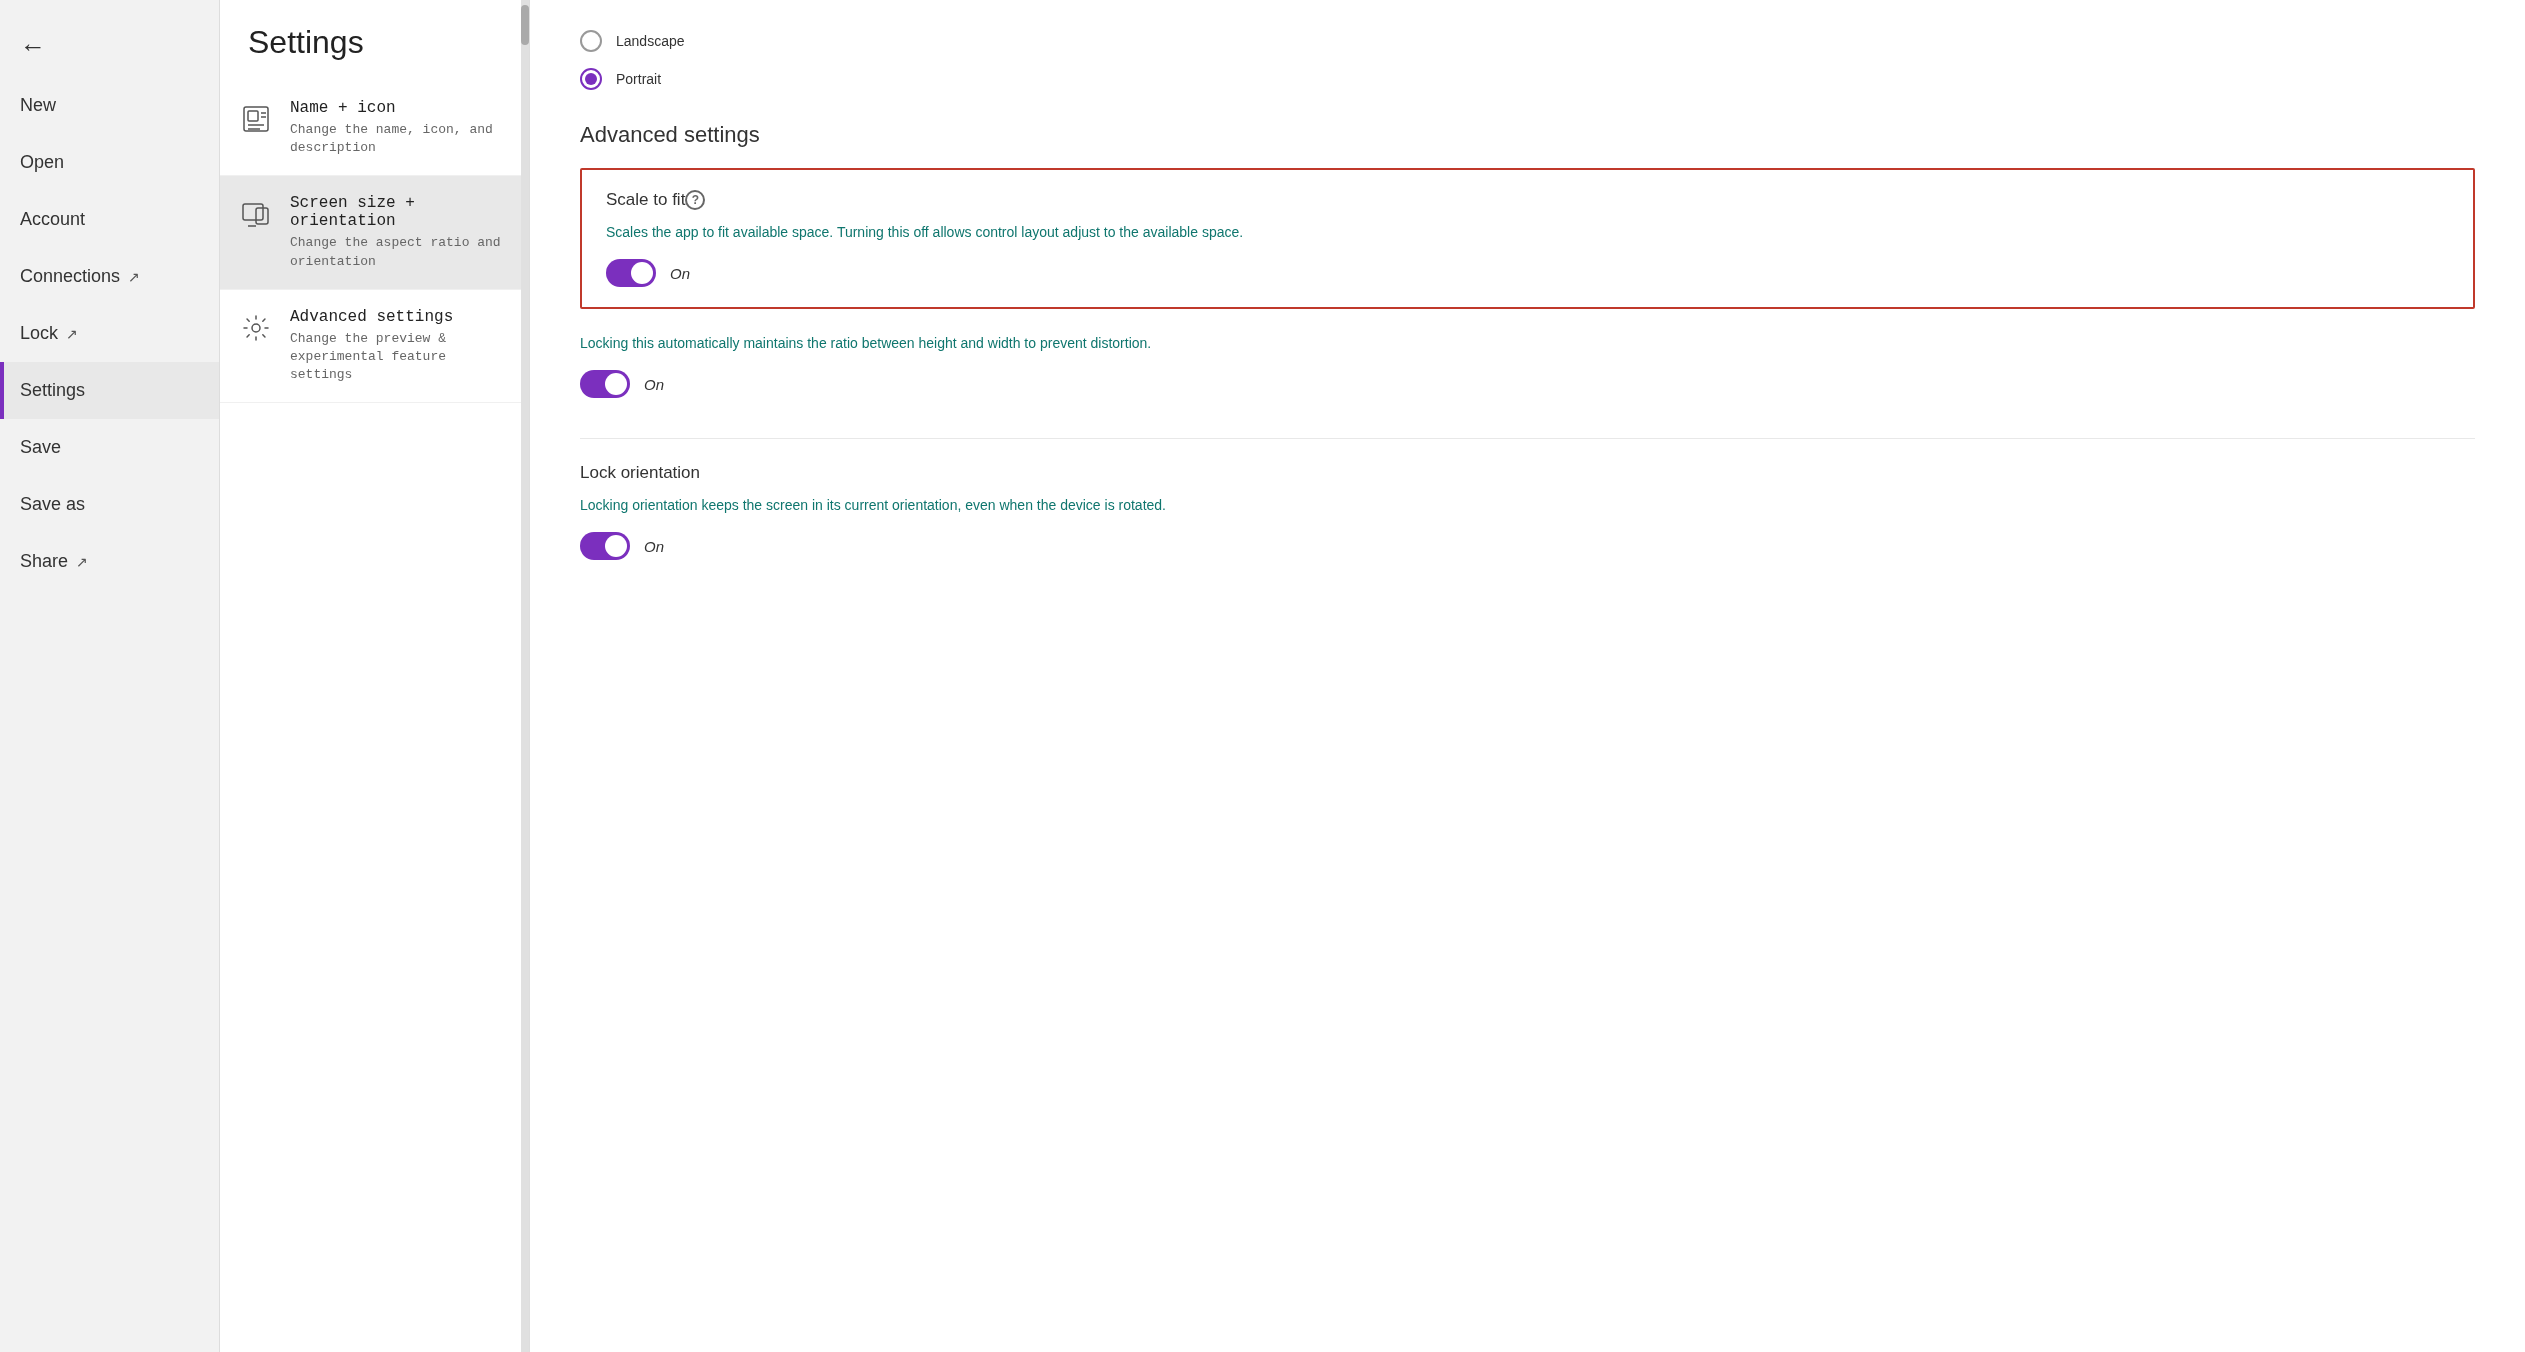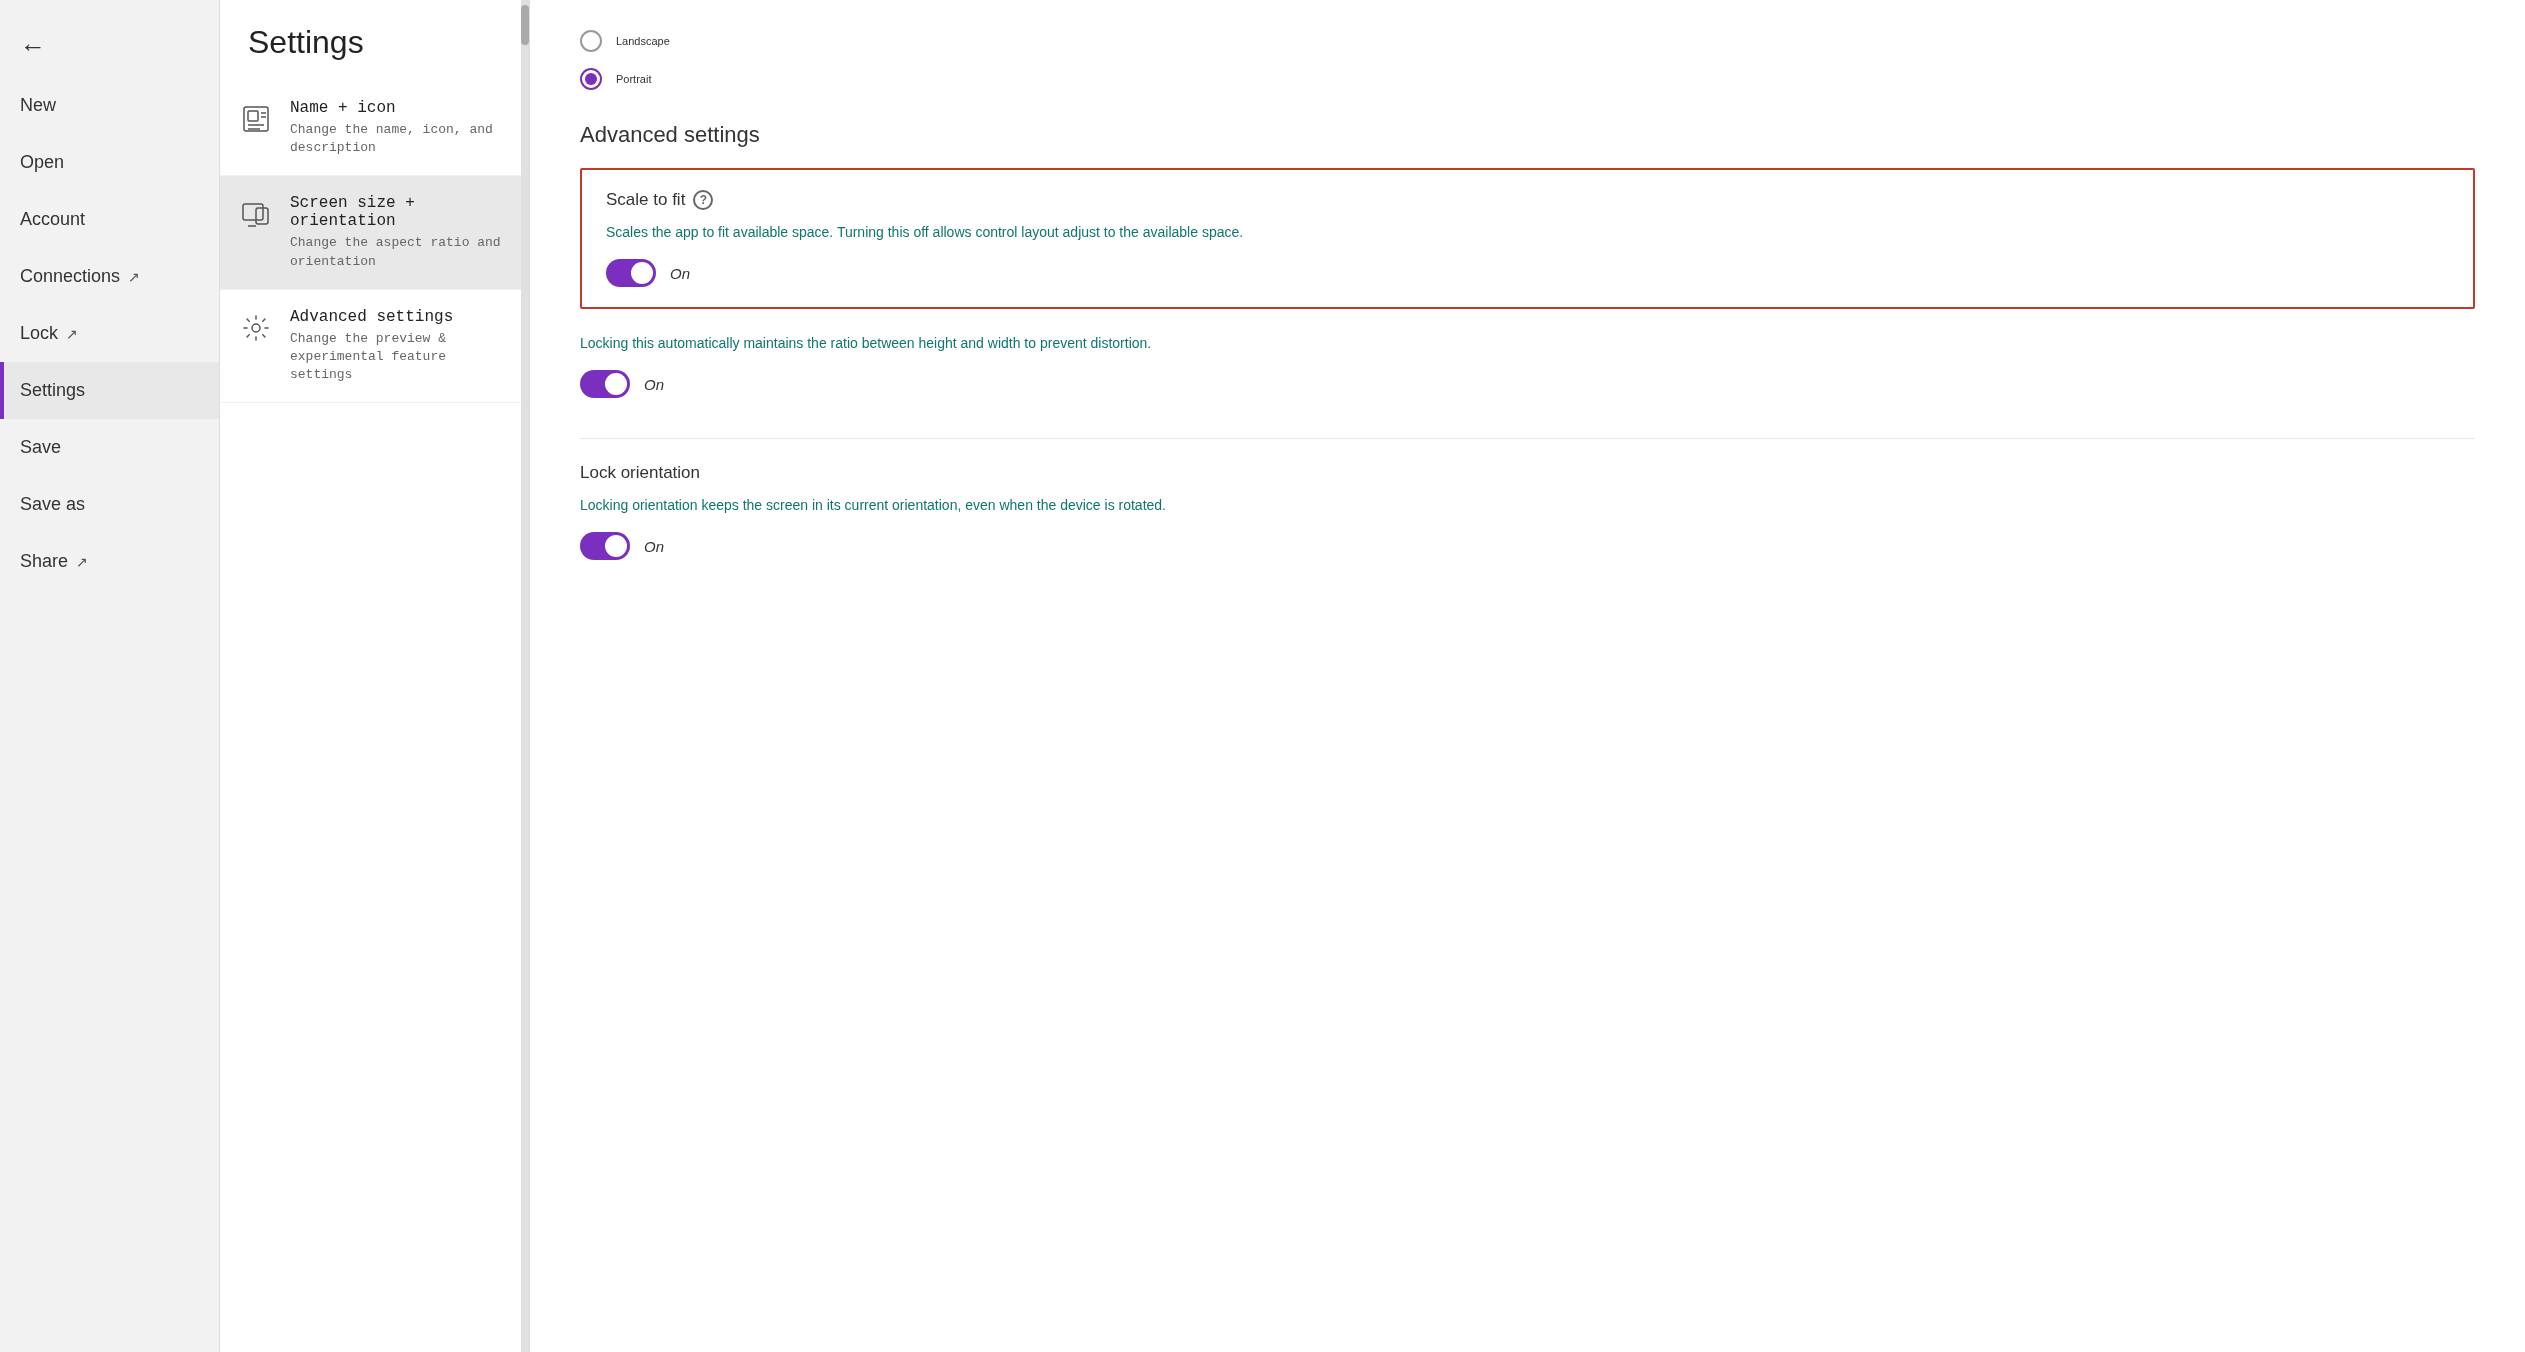--- a/index.html
+++ b/index.html
@@ -193,21 +193,21 @@
 
     .radio-circle.selected::after {
       content: '';
       width: 12px;
       height: 12px;
       border-radius: 50%;
       background: #7b2fbe;
     }
 
     .radio-label {
-      font-size: 11px;
+      font-size: 14px;
       color: #333;
     }
 
     
     .section-title {
       font-size: 22px;
       font-weight: 300;
       color: #333;
       margin-bottom: 20px;
     }
@@ -224,21 +224,20 @@
       margin-bottom: 20px;
     }
 
     .setting-label {
       font-size: 17px;
       font-weight: 400;
       color: #333;
       margin-bottom: 12px;
       display: flex;
       align-items: center;
-      gap: 8px;
     }
 
     .help-icon {
       width: 20px;
       height: 20px;
       border-radius: 50%;
       border: 2px solid #666;
       display: inline-flex;
       align-items: center;
       justify-content: center;

